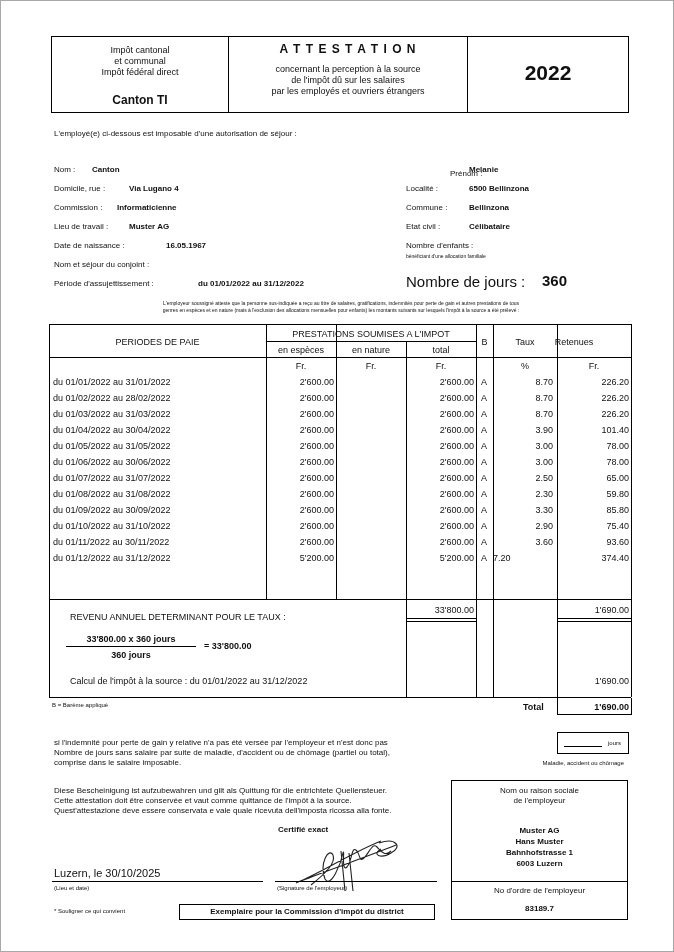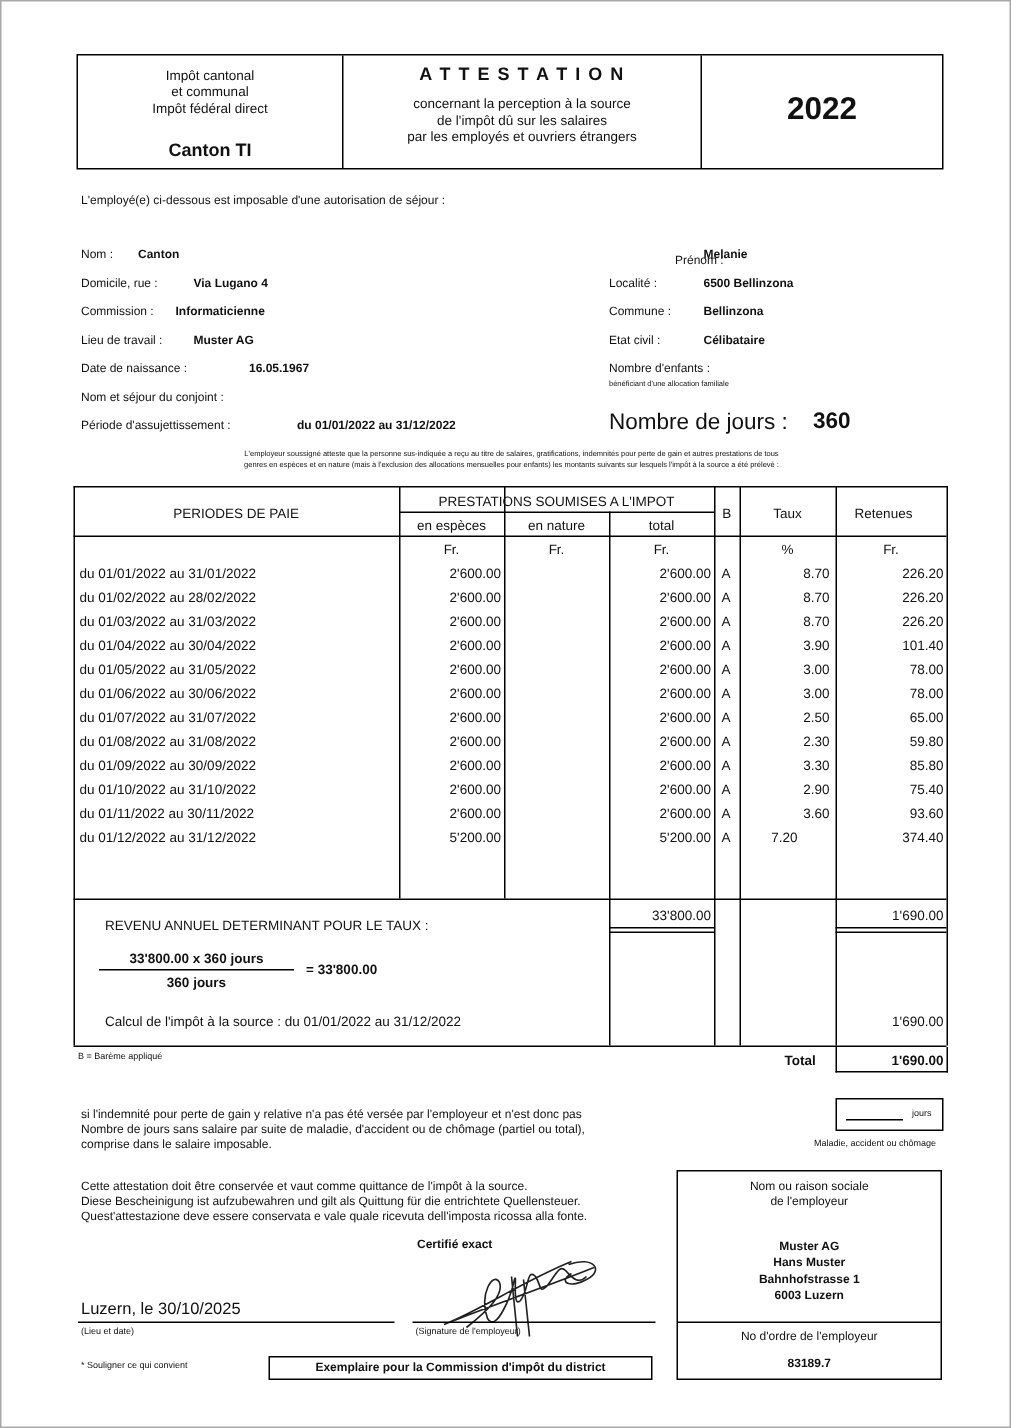--- a/index.html
+++ b/index.html
@@ -116,21 +116,21 @@
       <div class="line" style="left: 556px; top: 620px; width: 74px; height: 1px;"></div>
     </div>
 
   <div class="cell c" style="left:49px;width:215px;top:336px;">PERIODES DE PAIE</div>
   <div class="cell c" style="left:265px;width:210px;top:328px;">PRESTATIONS SOUMISES A L'IMPOT</div>
   <div class="cell c" style="left:265px;width:70px;top:344px;">en espèces</div>
   <div class="cell c" style="left:335px;width:70px;top:344px;">en nature</div>
   <div class="cell c" style="left:405px;width:70px;top:344px;">total</div>
   <div class="cell c" style="left:475px;width:17px;top:336px;">B</div>
   <div class="cell c" style="left:492px;width:64px;top:336px;">Taux</div>
-  <div class="cell c" style="left:551px;width:74px;top:336px;">Retenues</div>
+  <div class="cell c" style="left:536px;width:74px;top:336px;">Retenues</div>
 
   <div class="cell c" style="left:265px;width:70px;top:360px;">Fr.</div>
   <div class="cell c" style="left:335px;width:70px;top:360px;">Fr.</div>
   <div class="cell c" style="left:405px;width:70px;top:360px;">Fr.</div>
   <div class="cell c" style="left:492px;width:64px;top:360px;">%</div>
   <div class="cell c" style="left:556px;width:74px;top:360px;">Fr.</div>
 
   <div id="rows">
       <div>
         <div class="row-txt" style="left: 52px; top: 376px; text-align: left;">du 01/01/2022 au 31/01/2022</div>
@@ -230,21 +230,21 @@
         <div class="row-txt" style="left: 480px; top: 536px; width: 12px; text-align: left;">A</div>
         <div class="row-txt" style="left: 492px; top: 536px; width: 60px; text-align: right;">3.60</div>
         <div class="row-txt" style="left: 556px; top: 536px; width: 72px; text-align: right;">93.60</div>
       </div>
       <div>
         <div class="row-txt" style="left: 52px; top: 552px; text-align: left;">du 01/12/2022 au 31/12/2022</div>
         <div class="row-txt" style="left: 265px; top: 552px; width: 68px; text-align: right;">5'200.00</div>
         <div class="row-txt" style="left: 335px; top: 552px; width: 68px; text-align: right;"></div>
         <div class="row-txt" style="left: 405px; top: 552px; width: 68px; text-align: right;">5'200.00</div>
         <div class="row-txt" style="left: 480px; top: 552px; width: 12px; text-align: left;">A</div>
-        <div class="row-txt" style="left: 492px; top: 552px; width: 60px; text-align: center;">7.20</div>
+        <div class="row-txt" style="left: 492px; top: 552px; width: 60px; text-align: left;">7.20</div>
         <div class="row-txt" style="left: 556px; top: 552px; width: 72px; text-align: right;">374.40</div>
       </div>
     </div>
 
   <div class="cell" style="left:69px;top:611px;">REVENU ANNUEL DETERMINANT POUR LE TAUX :</div>
   <div class="cell r" style="left:405px;width:68px;top:604px;">33'800.00</div>
   <div class="cell r" style="left:556px;width:72px;top:604px;">1'690.00</div>
 
   <div class="cell b c" style="left:65px;width:130px;top:633px;">33'800.00 x 360 jours</div>
   <div class="line" style="left:65px;top:645px;width:130px;height:1px;"></div>
@@ -264,22 +264,22 @@
     <div>Nombre de jours sans salaire par suite de maladie, d'accident ou de chômage (partiel ou total),</div>
     <div>comprise dans le salaire imposable.</div>
   </div>
   <div class="abs" style="left:556px;top:731px;width:70px;height:20px;border:1px solid #000;">
     <div class="abs" style="left:6px;top:13px;width:38px;height:1px;background:#000;"></div>
     <div class="abs s6" style="left:50px;top:7px;">jours</div>
   </div>
   <div class="abs s6 r" style="left:480px;width:143px;top:759px;">Maladie, accident ou chômage</div>
 
   <div class="abs s8" style="left:53px;top:785px;line-height:10px;">
+    <div>Diese Bescheinigung ist aufzubewahren und gilt als Quittung für die entrichtete Quellensteuer.</div>
     <div>Cette attestation doit être conservée et vaut comme quittance de l'impôt à la source.</div>
-    <div>Diese Bescheinigung ist aufzubewahren und gilt als Quittung für die entrichtete Quellensteuer.</div>
     <div>Quest'attestazione deve essere conservata e vale quale ricevuta dell'imposta ricossa alla fonte.</div>
   </div>
 
   <div class="abs s8 b" style="left:277px;top:824px;">Certifié exact</div>
   <svg class="abs" style="left:280px;top:832px;" width="140" height="60" viewBox="0 0 140 60">
     <path d="M15,50 C40,40 70,20 100,8 M20,48 C50,36 80,26 115,12 M30,52 C45,40 55,30 52,22 C48,14 38,30 44,46 C50,56 60,30 62,20 C64,14 60,40 66,34 C72,26 70,12 76,18 C80,24 78,30 84,24 C90,16 92,10 96,14 C100,18 104,24 110,18 M60,18 L64,58 M68,20 L72,58 M98,10 C115,4 122,14 110,20 C100,26 90,22 100,16" stroke="#222" stroke-width="1.1" fill="none"></path>
   </svg>
 
   <div class="abs" style="left:53px;top:866px;font-size:11px;">Luzern, le 30/10/2025</div>
   <div class="line" style="left:51px;top:880px;width:211px;height:1px;"></div>

